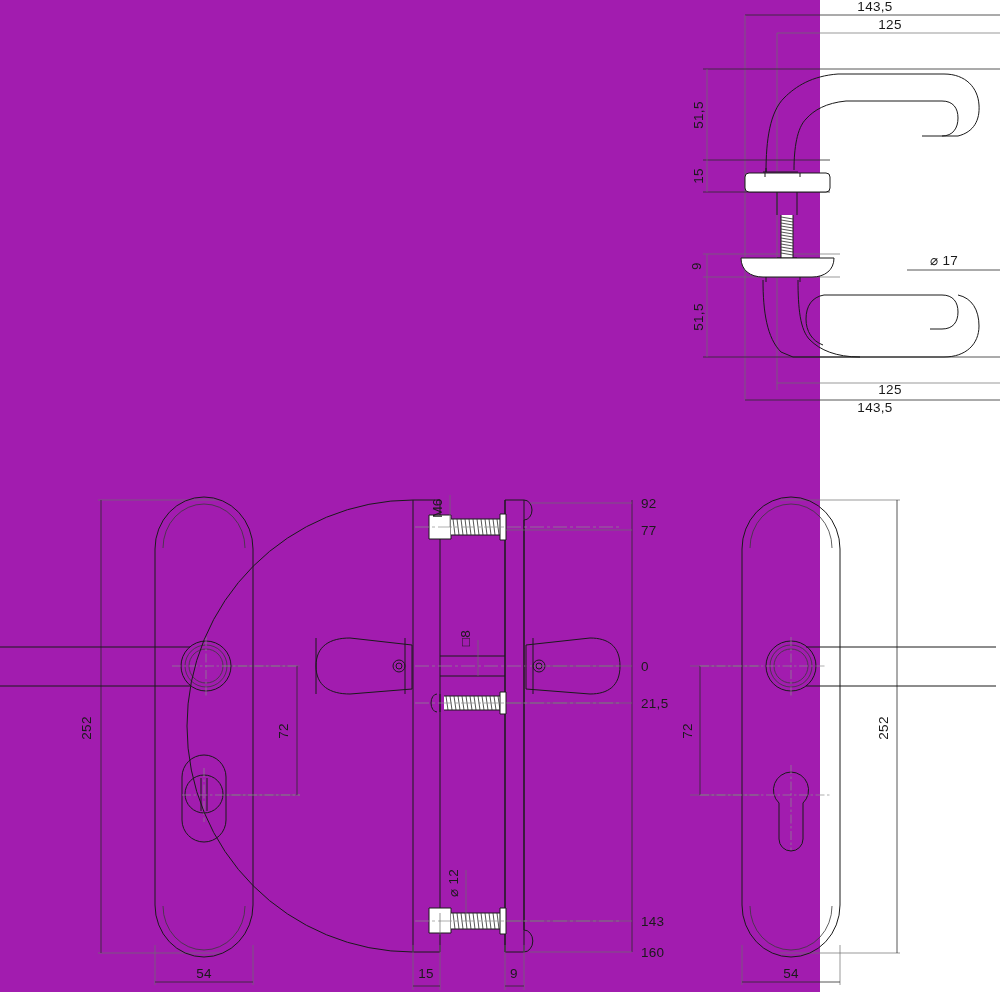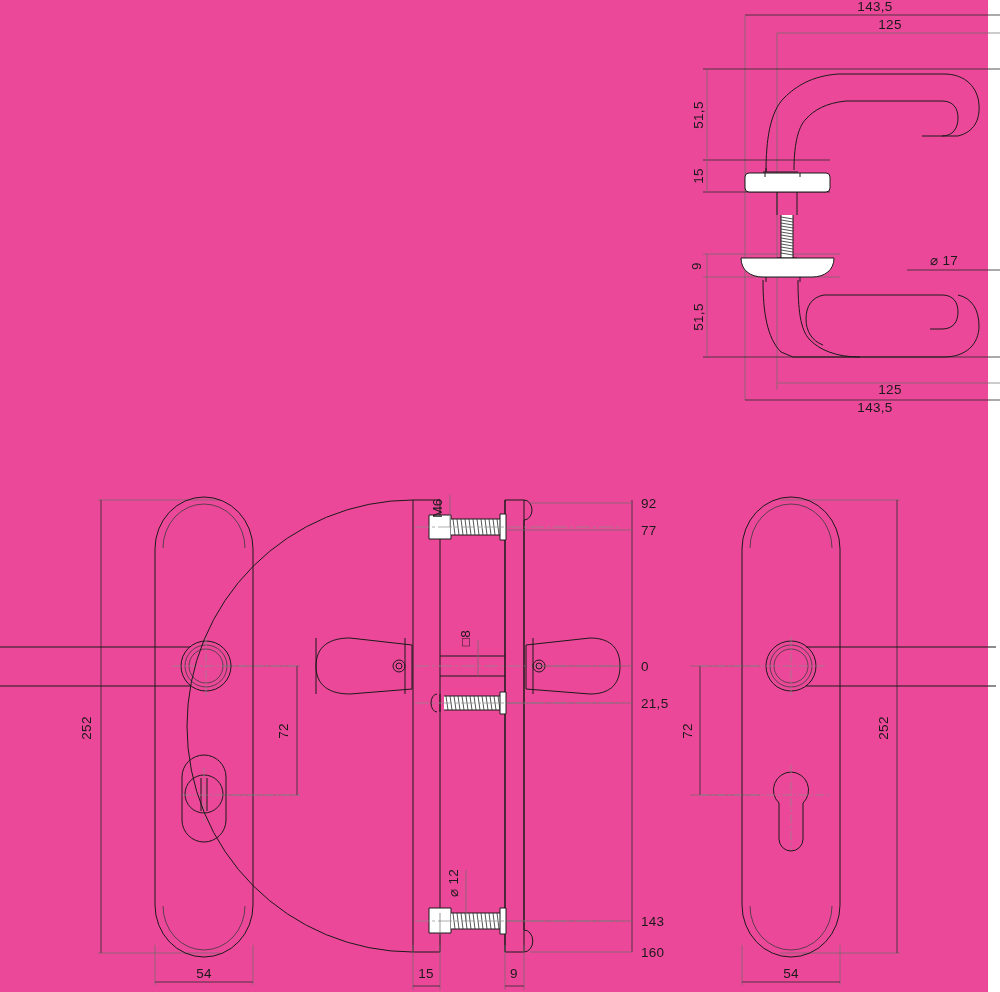--- a/index.html
+++ b/index.html
@@ -8,23 +8,23 @@
     background: #ffffff;
   }
   body {
     width: 1000px;
     height: 992px;
     font-family: "Liberation Sans", sans-serif;
     overflow: hidden;
   }
   #drawing-root {
     position: relative;
-    width: 988px;
+    width: 820px;
     height: 992px;
-    background: #ec4899;
+    background: #a21caf;
   }
   svg.cad {
     position: absolute;
     left: 0;
     top: 0;
     width: 1000px;
     height: 992px;
   }
   
   .obj      { fill: none; stroke: #1a1a1a; stroke-width: 1;   vector-effect: non-scaling-stroke; }

